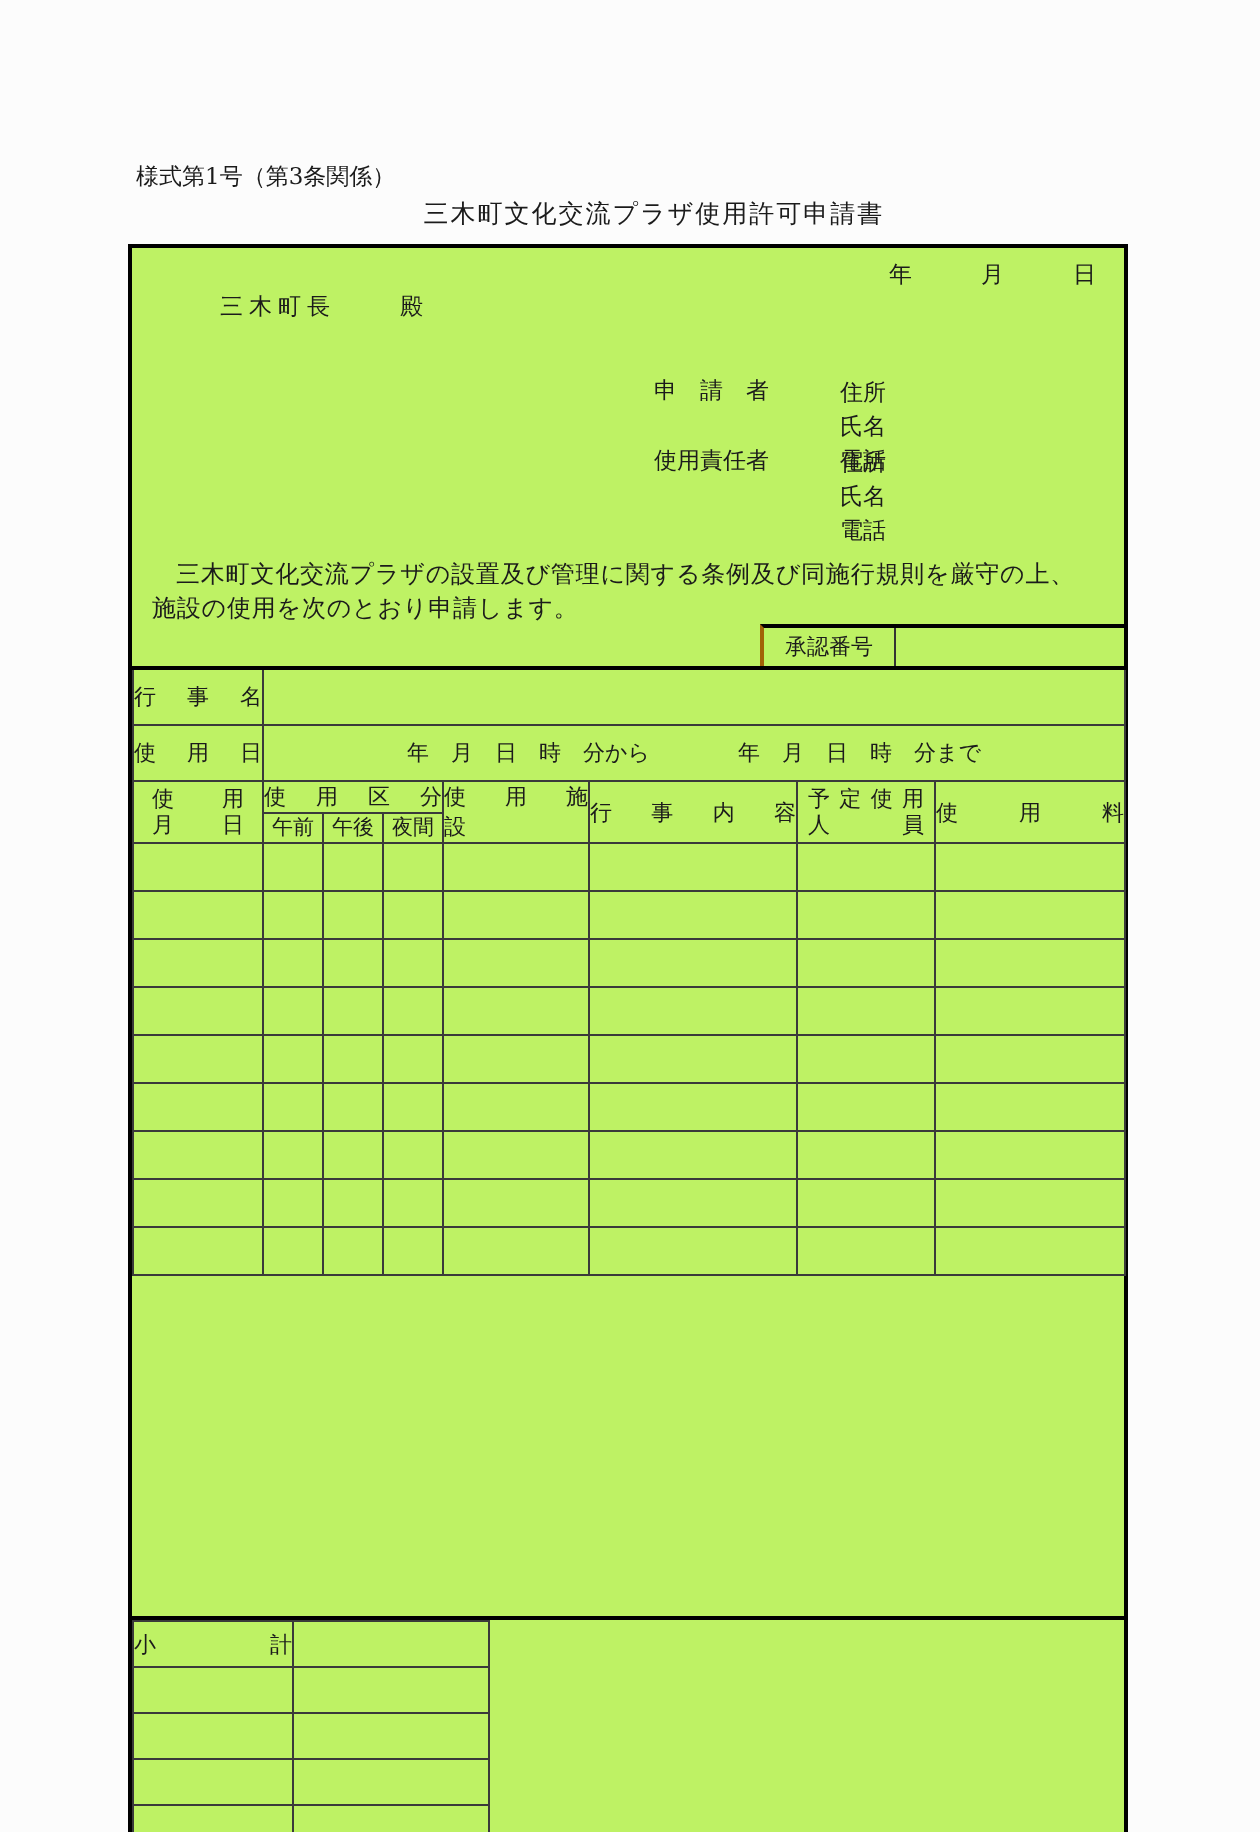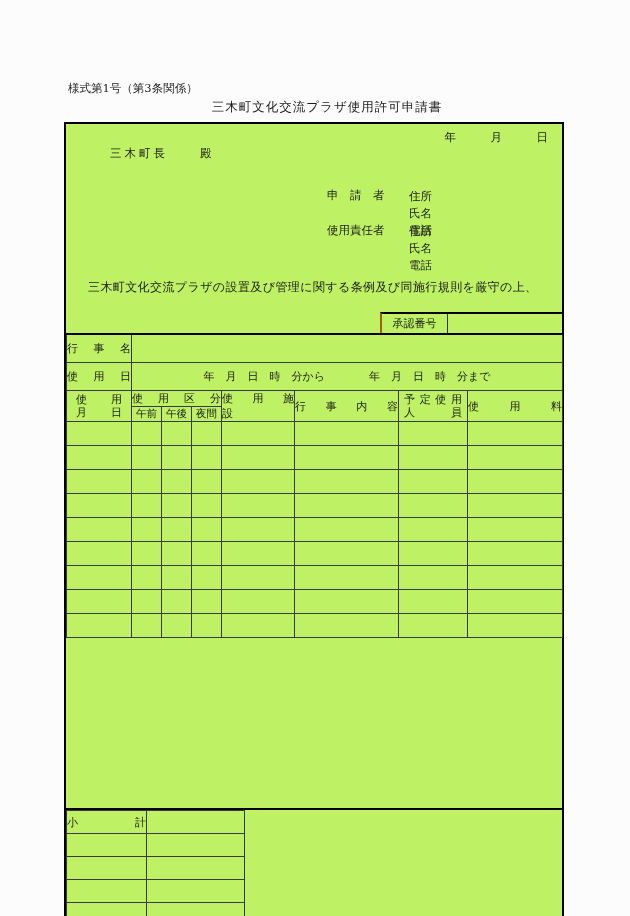--- a/index.html
+++ b/index.html
@@ -21,21 +21,21 @@
     background: #bef264;
   }
 
   
   .top-section { position: relative; height: 209px; }
   .date-line   { position: absolute; top: 6px; right: 14px; }
   .addressee-line { position: absolute; top: 22px; left: 0; width: 100%; }
   .addressee   { position: absolute; left: 44px; letter-spacing: 3px; }
   .honorific   { position: absolute; left: 134px; }
   .party-label { position: absolute; left: 261px; }
-  .party-fields{ position: absolute; left: 343px; line-height: 17px; }
+  .party-fields{ position: absolute; left: 354px; line-height: 17px; }
   .applicant-label,  .applicant-fields  { top: 36px; margin-top: 28px; }
   .responsible-label,.responsible-fields{ top: 99px; }
   .declaration { position: absolute; top: 155px; left: 10px; width: 480px; line-height: 17px; font-size: 12px; letter-spacing: 0.4px; }
   .decl-line1  { text-indent: 12px; }
 
   .approval-box {
     position: absolute; right: 0; bottom: 0;
     width: 182px; height: 21px;
     border-top: 2px solid #000; border-left: 2px solid #a16207;
     box-sizing: border-box; display: flex;
@@ -102,20 +102,21 @@
 
     <div class="party-label responsible-label">使用責任者</div>
     <div class="party-fields responsible-fields">
       <div>住所</div>
       <div>氏名</div>
       <div>電話</div>
     </div>
 
     <div class="declaration">
       <div class="decl-line1">三木町文化交流プラザの設置及び管理に関する条例及び同施行規則を厳守の上、</div>
+      <div class="decl-line2">施設の使用を次のとおり申請します。</div>
     </div>
 
     <div class="approval-box">
       <div class="approval-label">承認番号</div>
       <div class="approval-value"></div>
     </div>
   </div>
 
   <table class="main-table">
     <colgroup>

